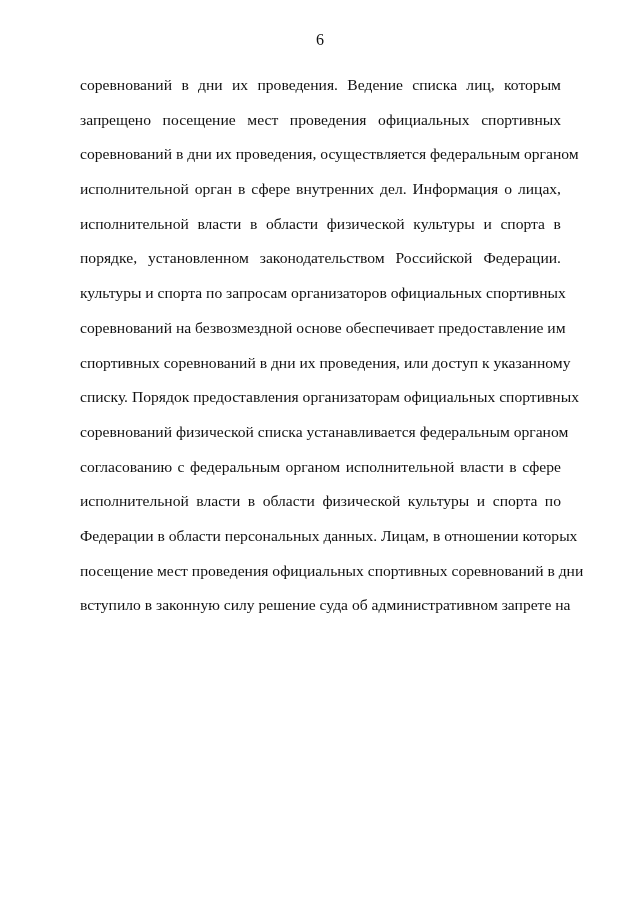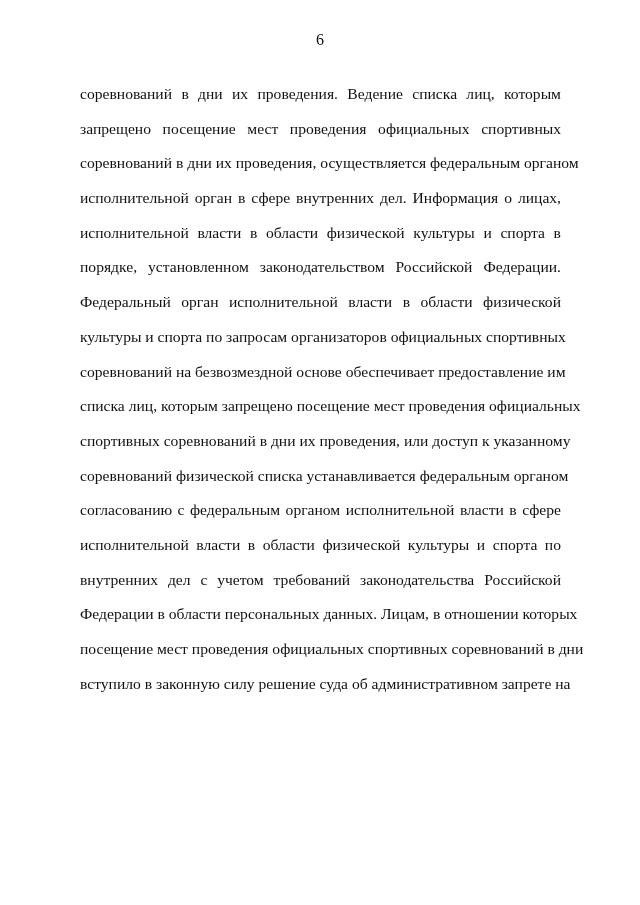--- a/index.html
+++ b/index.html
@@ -22,21 +22,20 @@
       width: 640px;
       text-align: center;
       font-size: 16px;
       line-height: 20px;
     }
     .body-text {
       position: absolute;
       top: 70px;
       left: 80px;
       width: 481px;
-      margin-top: 9px;
     }
     .line {
       display: block;
       height: 34.7px;
       line-height: 30px;
       font-size: 15.6px;
       text-align: justify;
       text-align-last: justify;
       white-space: nowrap;
     }
@@ -49,25 +48,23 @@
 
 <div class="page-number">6</div>
 
 <div class="body-text">
   <span class="line">соревнований в дни их проведения. Ведение списка лиц, которым</span>
   <span class="line">запрещено посещение мест проведения официальных спортивных</span>
   <span class="line">соревнований в дни их проведения, осуществляется федеральным органом</span>
   <span class="line">исполнительной орган в сфере внутренних дел. Информация о лицах,</span>
   <span class="line">исполнительной власти в области физической культуры и спорта в</span>
   <span class="line">порядке, установленном законодательством Российской Федерации.</span>
-  <span class="line">Федеральный орган исполнительной власти в области физической</span>
   <span class="line">культуры и спорта по запросам организаторов официальных спортивных</span>
   <span class="line">соревнований на безвозмездной основе обеспечивает предоставление им</span>
-  <span class="line">списка лиц, которым запрещено посещение мест проведения официальных</span>
   <span class="line">спортивных соревнований в дни их проведения, или доступ к указанному</span>
+  <span class="line">списку. Порядок предоставления организаторам официальных спортивных</span>
   <span class="line">соревнований физической списка устанавливается федеральным органом</span>
   <span class="line">согласованию с федеральным органом исполнительной власти в сфере</span>
   <span class="line">исполнительной власти в области физической культуры и спорта по</span>
-  <span class="line">внутренних дел с учетом требований законодательства Российской</span>
   <span class="line">Федерации в области персональных данных. Лицам, в отношении которых</span>
   <span class="line last">посещение мест проведения официальных спортивных соревнований в дни</span>
   <span class="line">вступило в законную силу решение суда об административном запрете на</span>
 </div>
 
 </body></html>

